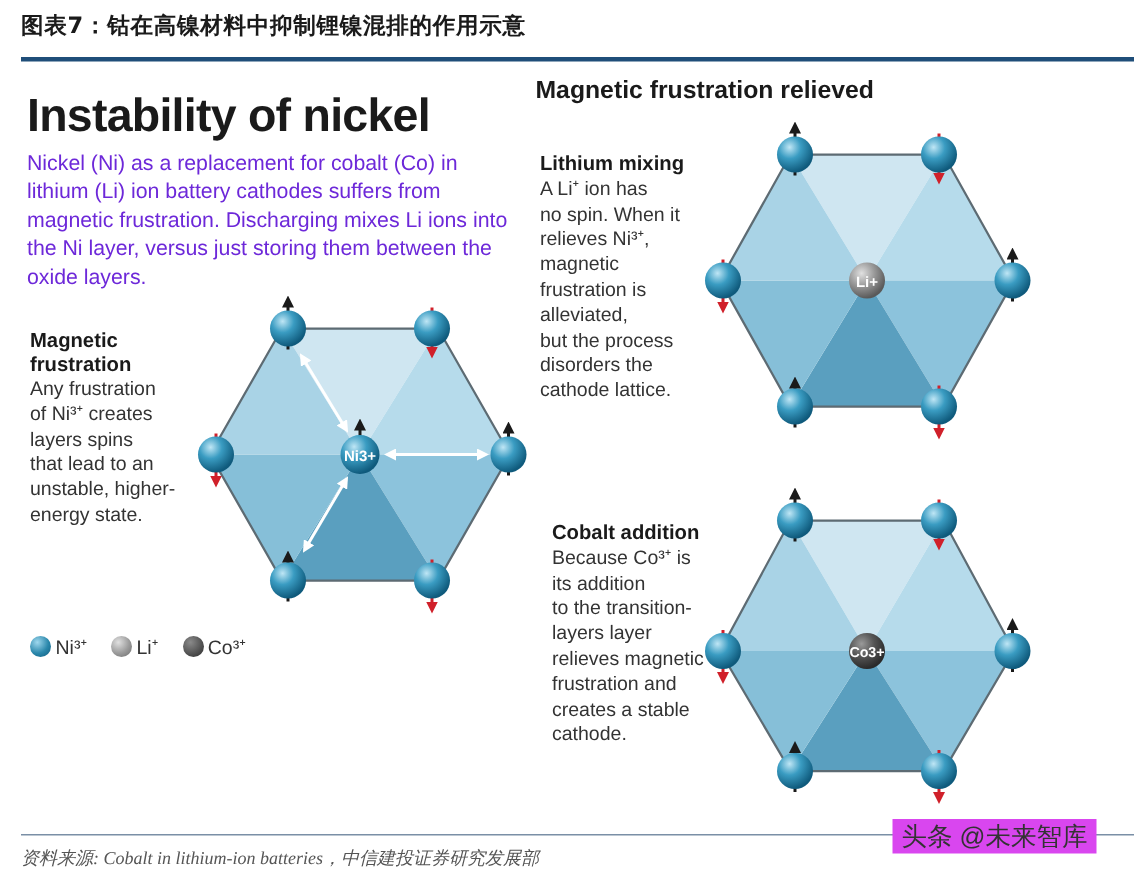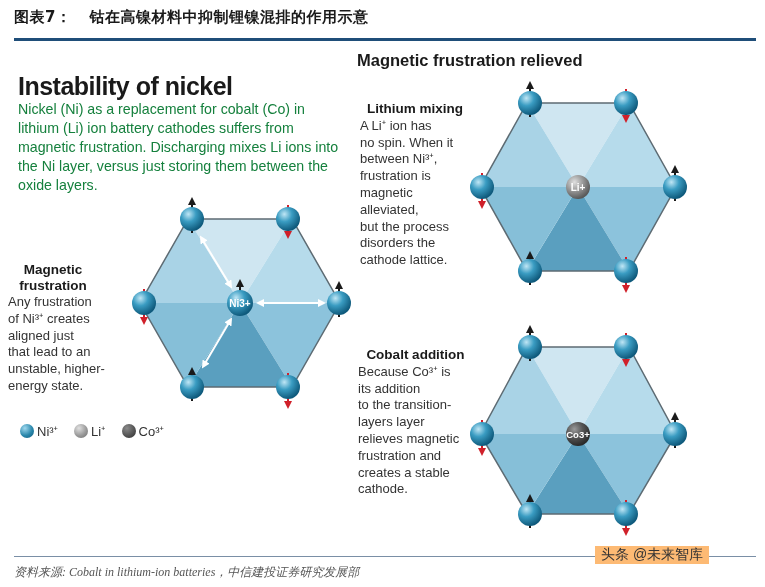--- a/index.html
+++ b/index.html
@@ -1,26 +1,26 @@
 <!DOCTYPE html>
 <html><head>
 <meta charset="utf-8">
 <style>
   html, body { margin:0; padding:0; background:#ffffff; }
   body { width:765px; height:587px; position:relative; overflow:hidden; font-family:"Liberation Sans", sans-serif; color:#2a2a2a; }
   .abs { position:absolute; }
   .fig-title { left:14px; top:8px; font-family:"DejaVu Sans", sans-serif; font-weight:bold; font-size:15px; color:#1a1a1a; letter-spacing:0.5px; white-space:nowrap; }
-  .fig-title .num { margin-right:18px; }
+  .fig-title .num { }
   .top-rule { left:14px; top:38px; width:742px; height:3px; background:#1f4e79; }
   .bottom-rule { left:14px; top:556px; width:742px; height:1px; background:#7a8fa6; }
   .source { left:14px; top:564px; font-family:"Liberation Serif", serif; font-style:italic; font-size:12px; color:#555; white-space:nowrap; }
-  .watermark { left:595px; top:546px; font-size:14px; color:#333; background:#fdba74; padding:0 6px; white-space:nowrap; }
-  .h-main { left:18px; top:72px; font-size:25px; font-weight:bold; color:#1a1a1a; letter-spacing:-0.5px; white-space:nowrap; }
-  .intro { left:18px; top:100px; width:330px; font-size:14.2px; line-height:19px; color:#15803d; }
-  .sub-h { font-weight:bold; color:#1a1a1a;text-align:center; }
+  .watermark { left:595px; top:546px; font-size:17px; color:#333; background:#d946ef; padding:0 6px; white-space:nowrap; }
+  .h-main { left:18px; top:59px; font-size:31px; font-weight:bold; color:#1a1a1a; letter-spacing:-0.5px; white-space:nowrap; }
+  .intro { left:18px; top:100px; width:330px; font-size:14.2px; line-height:19px; color:#6d28d9; }
+  .sub-h { font-weight:bold; color:#1a1a1a; }
   .side-text { font-size:13px; line-height:16.8px; color:#333; }
   .h-right { left:357px; top:51px; font-size:16.5px; font-weight:bold; color:#1a1a1a; white-space:nowrap; }
   .legend { left:20px; top:422px; display:flex; align-items:center; gap:16px; font-size:13px; color:#333; }
   .legend-item { display:flex; align-items:center; gap:3px; }
   .legend-dot { width:14px; height:14px; border-radius:50%; display:inline-block; }
   svg.diagram { position:absolute; overflow:visible; }
 </style>
 </head>
 <body>
 
@@ -54,25 +54,25 @@
 </svg>
 
 <div class="abs fig-title">
   <span class="num">图表7：</span><span>钴在高镍材料中抑制锂镍混排的作用示意</span>
 </div>
 <div class="abs top-rule"></div>
 
 <div class="abs h-main">Instability of nickel</div>
 <div class="abs intro">Nickel (Ni) as a replacement for cobalt (Co) in lithium (Li) ion battery cathodes suffers from magnetic frustration. Discharging mixes Li ions into the Ni layer, versus just storing them between the oxide layers.</div>
 
-<div class="abs side-text" style="left:8px; top:219px; width:120px;margin-top:43px;">
+<div class="abs side-text" style="left:20px; top:219px; width:120px;">
   <div class="sub-h" style="font-size:13.5px; line-height:16px; width:90px;">Magnetic frustration</div>
   <div>Any frustration</div>
   <div>of Ni³⁺ creates</div>
-  <div>aligned just</div>
+  <div>layers spins</div>
   <div>that lead to an</div>
   <div>unstable, higher-</div>
   <div>energy state.</div>
 </div>
 
 <div class="abs legend">
   <div class="legend-item">
     <span class="legend-dot" style="background:radial-gradient(circle at 35% 30%, #9fd8ee, #2a87ab 55%, #0f5a7c);"></span>
     <span>Ni³⁺</span>
   </div>
@@ -85,30 +85,30 @@
     <span>Co³⁺</span>
   </div>
 </div>
 
 <div class="abs h-right">Magnetic frustration relieved</div>
 
 <div class="abs side-text" style="left:360px; top:101px; width:110px;">
   <div class="sub-h" style="font-size:13.5px;">Lithium mixing</div>
   <div>A Li⁺ ion has</div>
   <div>no spin. When it</div>
-  <div>between Ni³⁺,</div>
+  <div>relieves Ni³⁺,</div>
+  <div>magnetic</div>
   <div>frustration is</div>
-  <div>magnetic</div>
   <div>alleviated,</div>
   <div>but the process</div>
   <div>disorders the</div>
   <div>cathode lattice.</div>
 </div>
 
-<div class="abs side-text" style="left:358px; top:347px; width:115px;">
+<div class="abs side-text" style="left:368px; top:347px; width:115px;">
   <div class="sub-h" style="font-size:13.5px;">Cobalt addition</div>
   <div>Because Co³⁺ is</div>
   <div>its addition</div>
   <div>to the transition-</div>
   <div>layers layer</div>
   <div>relieves magnetic</div>
   <div>frustration and</div>
   <div>creates a stable</div>
   <div>cathode.</div>
 </div>

